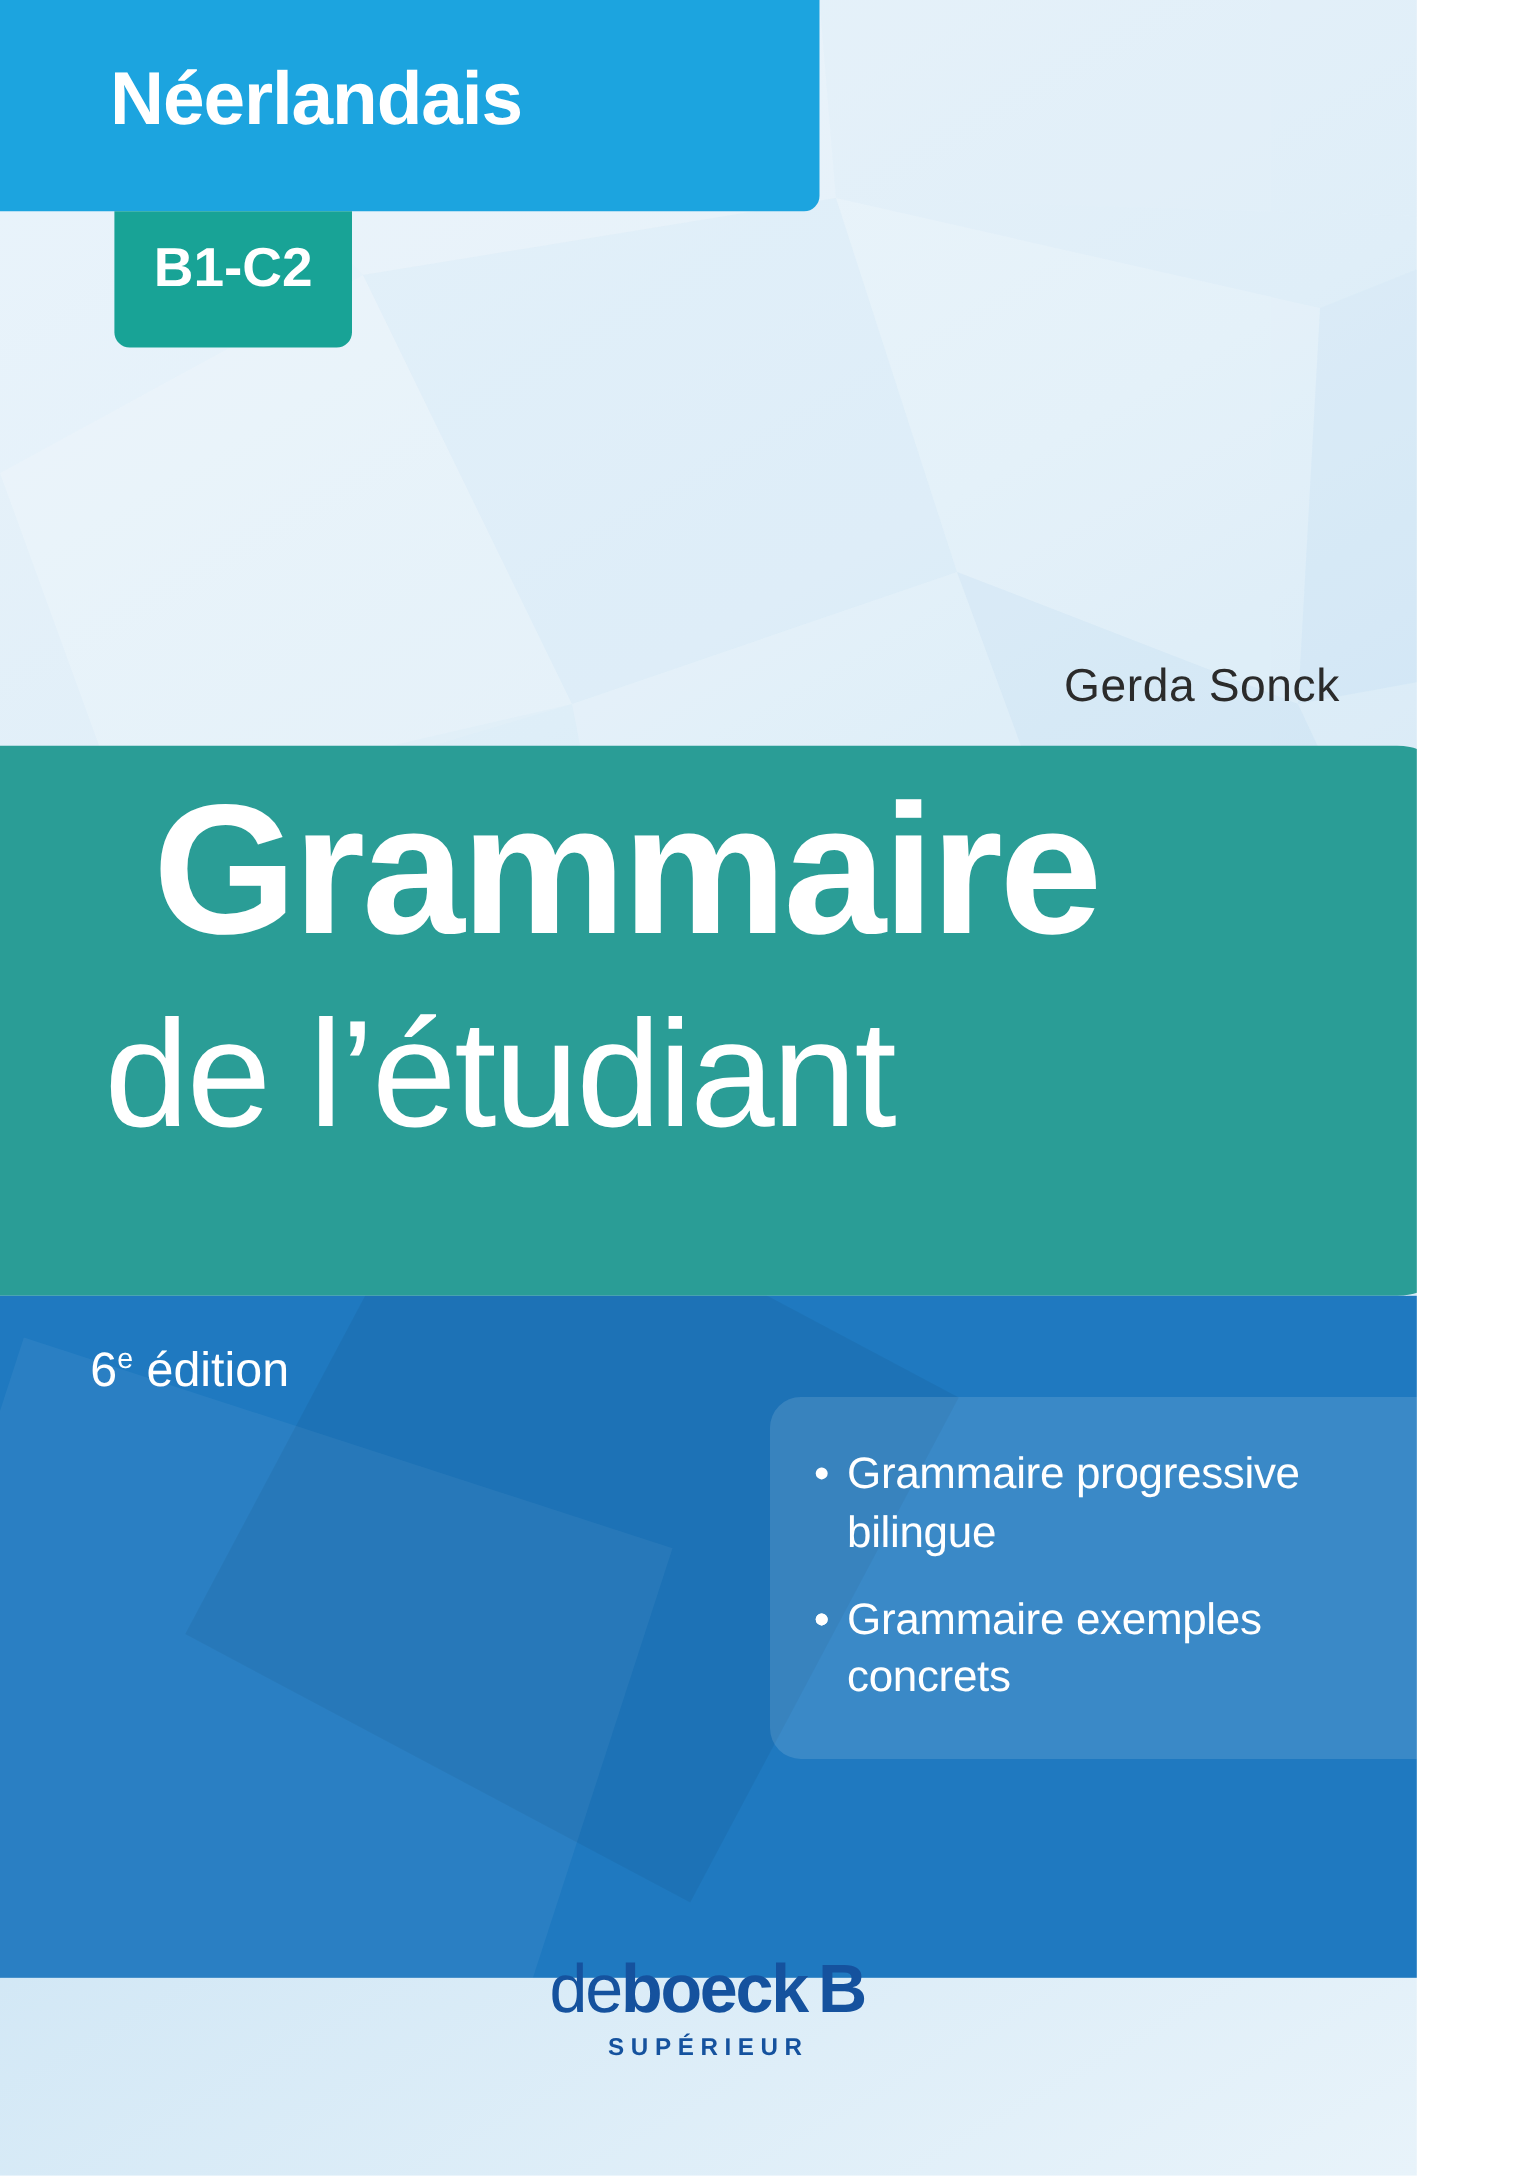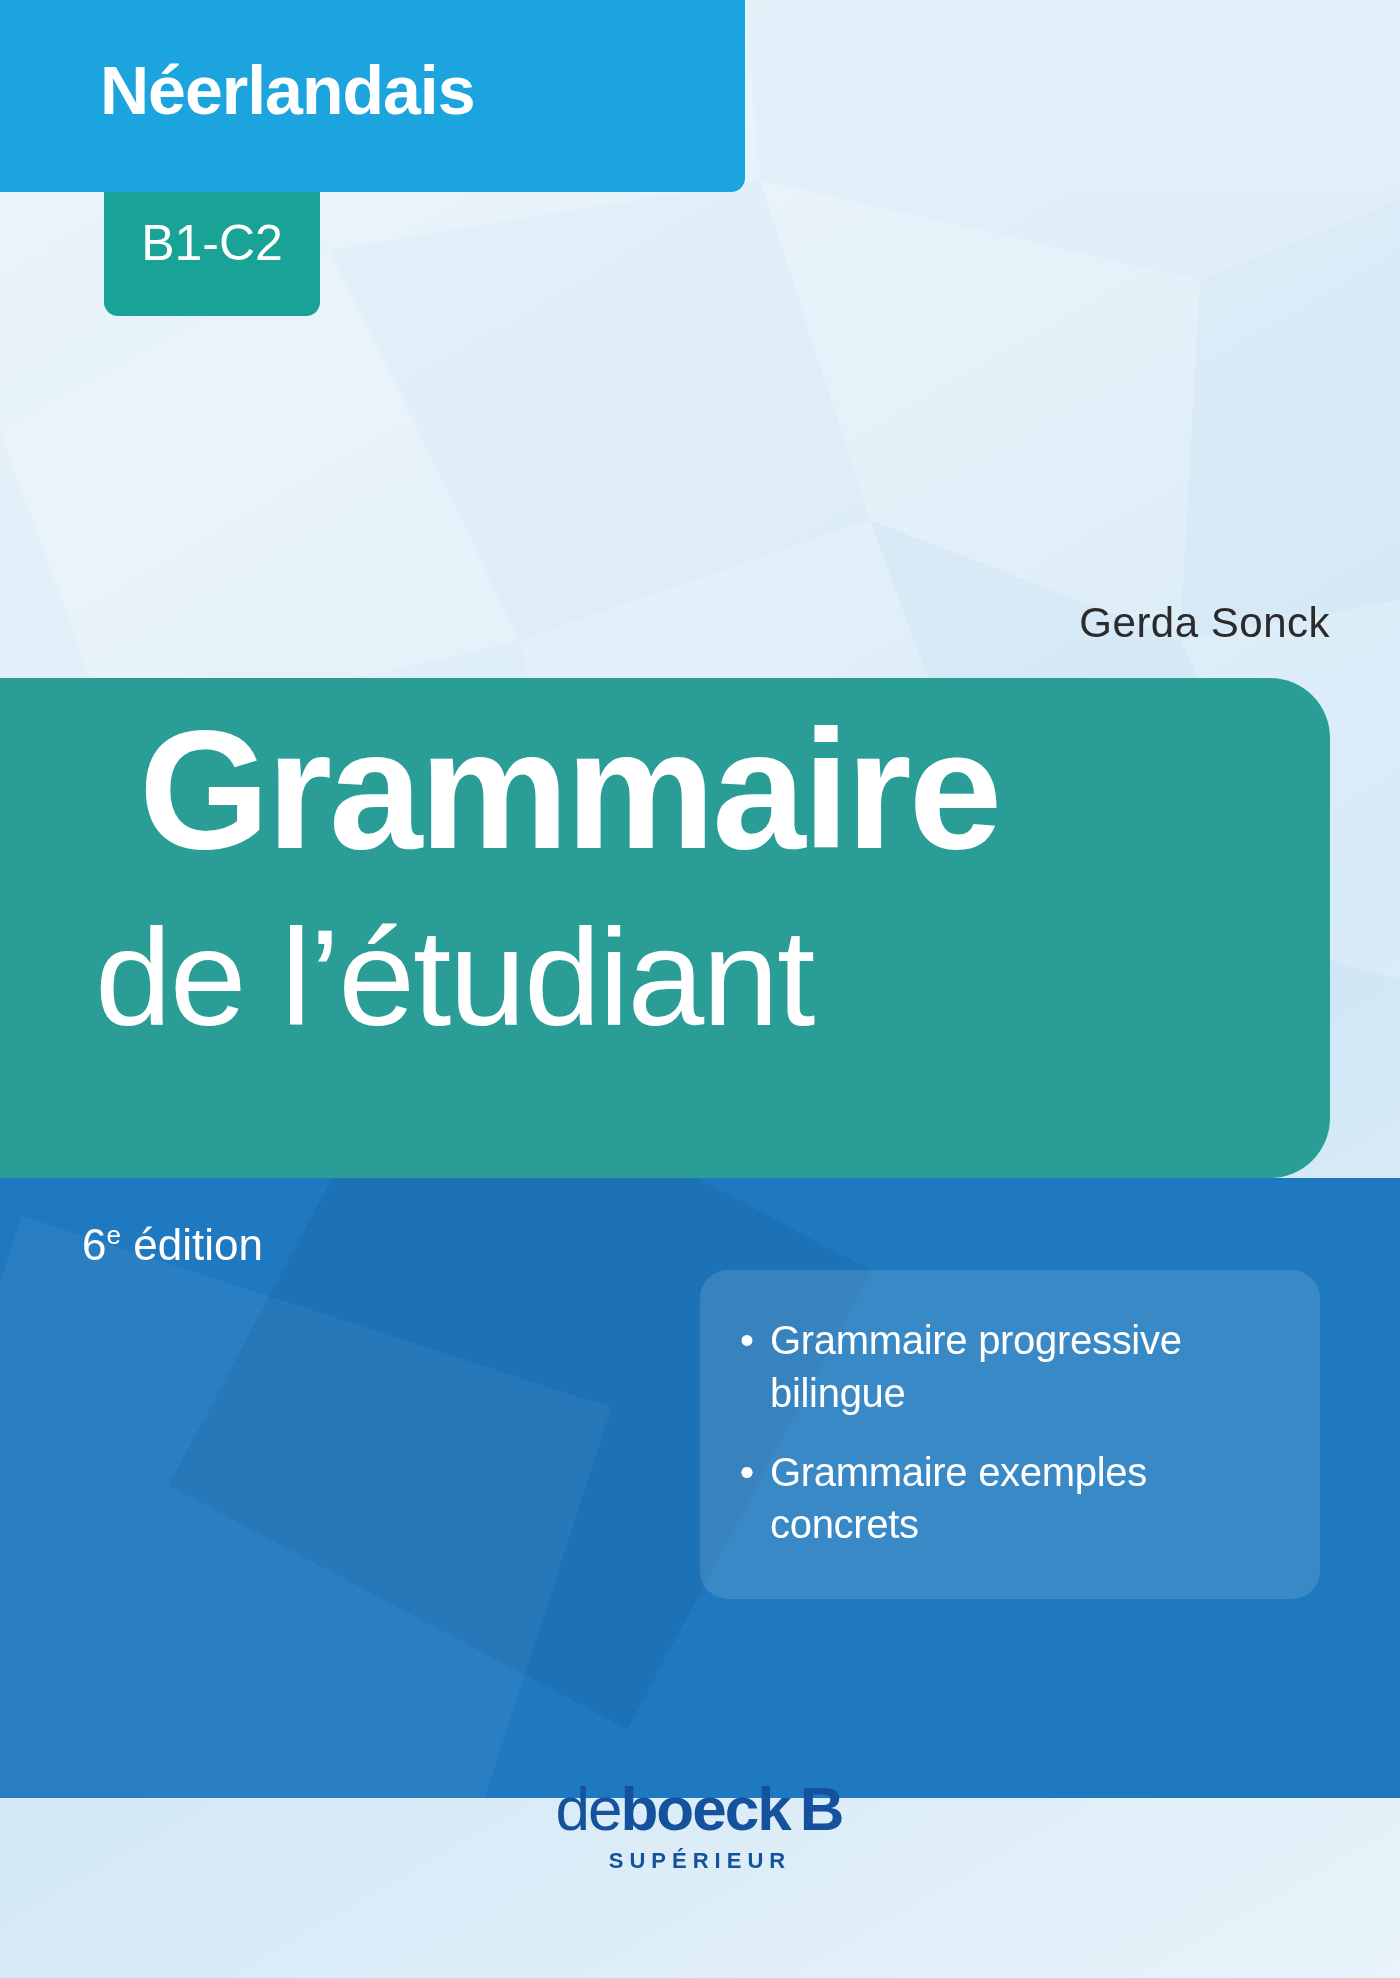--- a/index.html
+++ b/index.html
@@ -4,21 +4,21 @@
 <style>
   * { box-sizing: border-box; margin: 0; padding: 0; }
   html, body {
     width: 1400px;
     height: 1978px;
     background: #ffffff;
     font-family: "Liberation Sans", sans-serif;
   }
   .cover {
     position: relative;
-    width: 1400px;
+    width: 1288px;
     height: 1978px;
     overflow: hidden;
     background: linear-gradient(150deg, #eaf3fa 0%, #dfeef8 35%, #cfe6f5 60%, #e8f3fa 100%);
   }
   
   .poly {
     position: absolute;
     opacity: 0.55;
     pointer-events: none;
   }
@@ -50,21 +50,21 @@
     border-bottom-left-radius: 14px;
     border-bottom-right-radius: 14px;
   }
   .level-badge span {
     position: absolute;
     left: 0; right: 0;
     top: 22px;
     text-align: center;
     color: #ffffff;
     font-size: 50px;
-    font-weight: normal;
+    font-weight: bold;
     letter-spacing: 0px;
   }
   .author {
     position: absolute;
     right: 70px;
     top: 585px;
     color: #2b2b2b;
     font-size: 42px;
     letter-spacing: 0.5px;
     margin-top: 14px;

